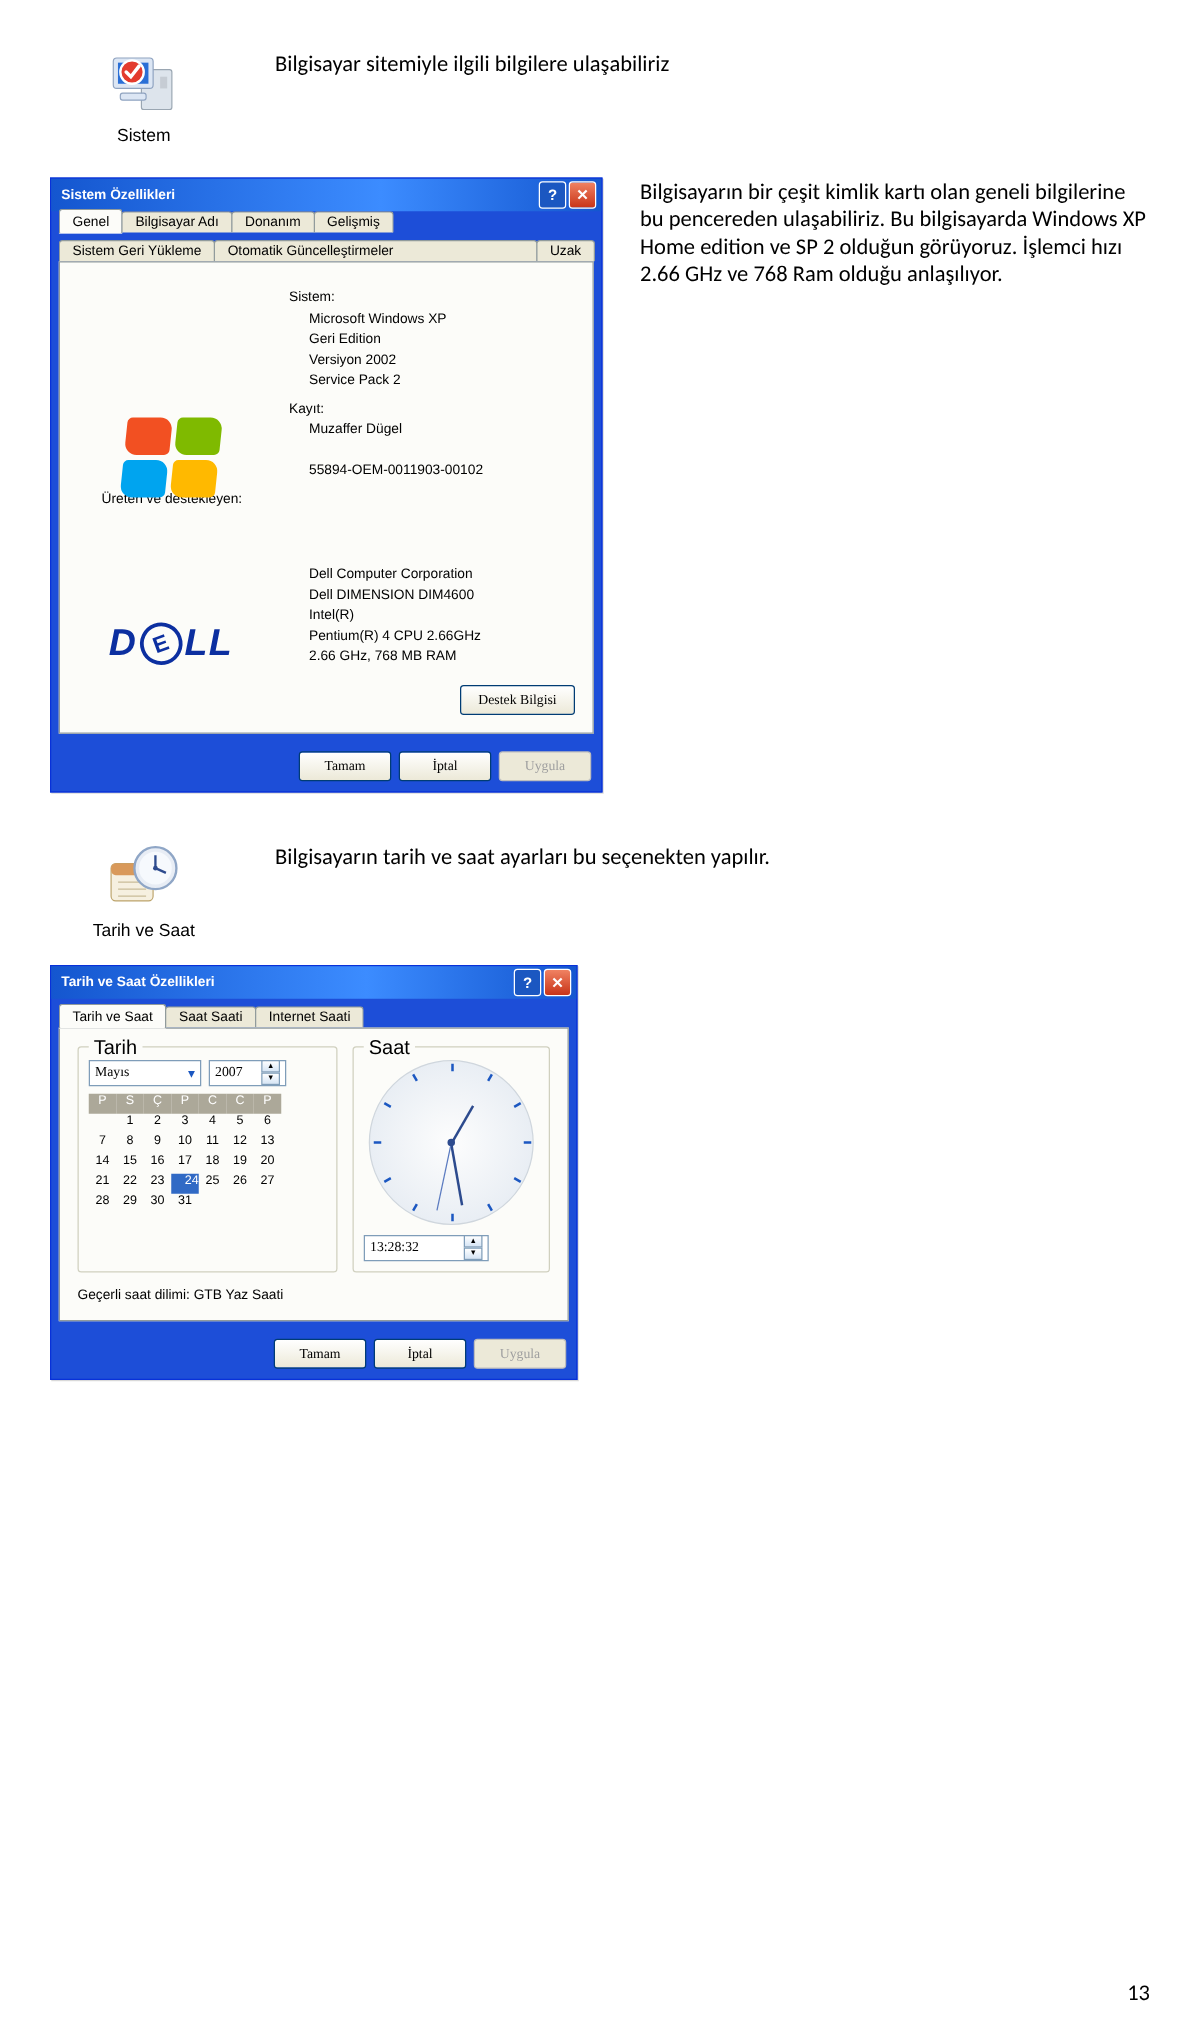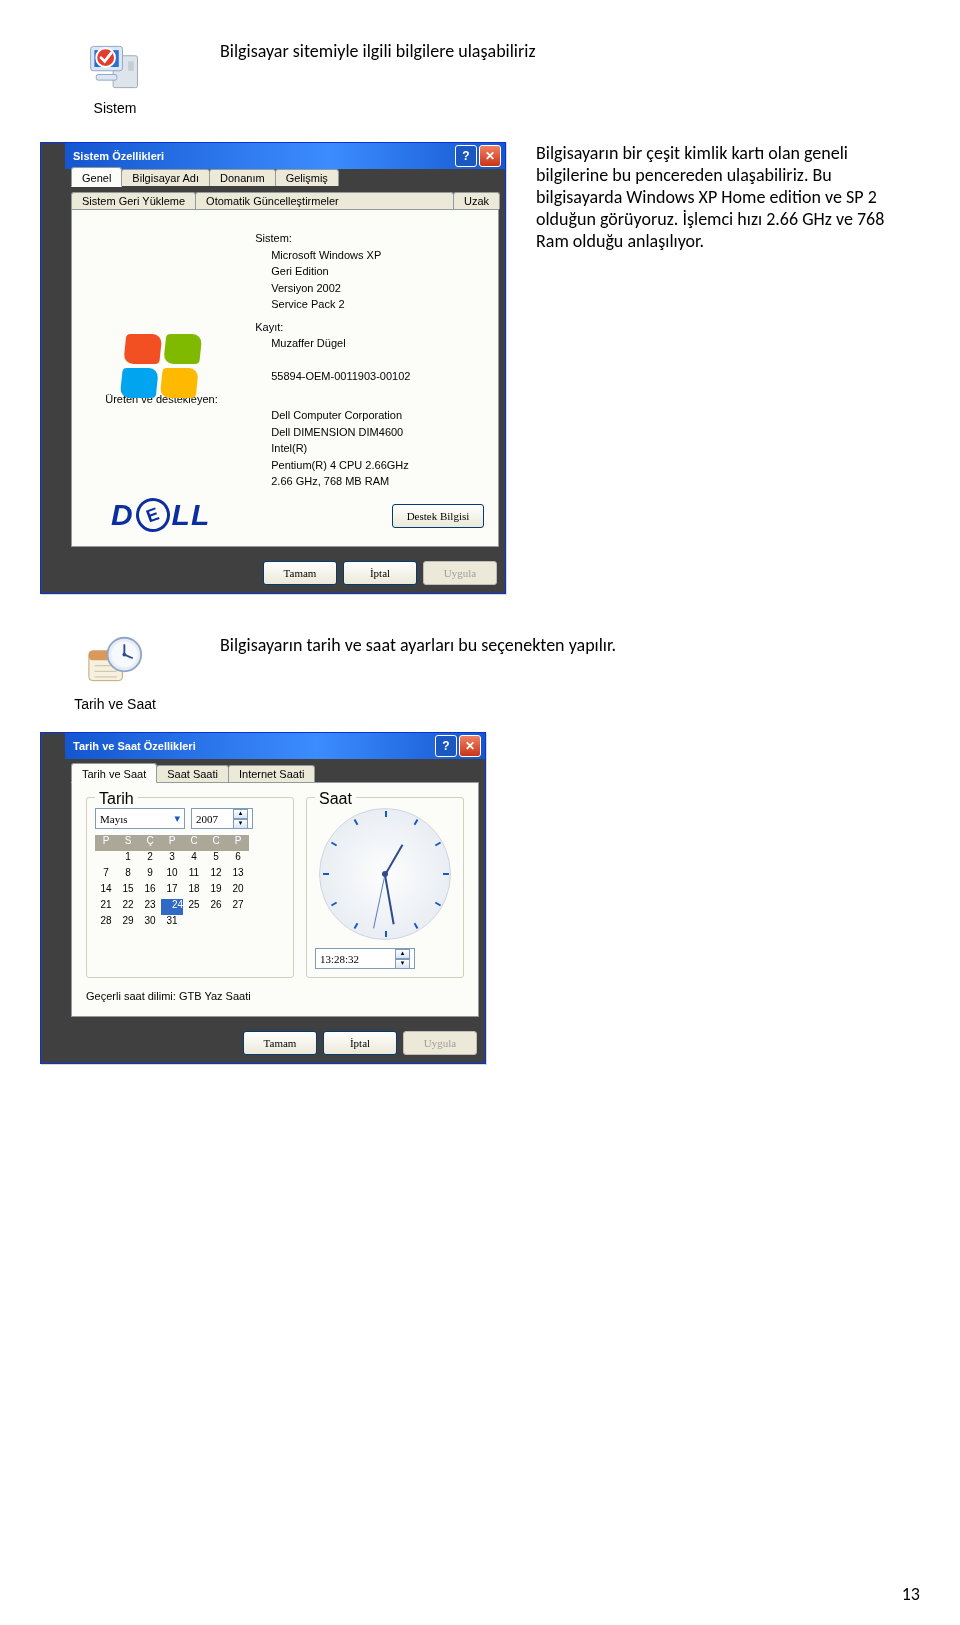--- a/index.html
+++ b/index.html
@@ -22,26 +22,25 @@
   .cp-label {
     text-align: center;
     font-family: Tahoma, sans-serif;
     font-size: 14px;
     margin-top: 6px;
   }
 
   
   .xp-window {
     border: 1px solid #0831d9;
-    background: #404040;
+    background: #1d4ed8;
     font-family: Tahoma, sans-serif;
     font-size: 11px;
     color: #000;
     box-shadow: 1px 1px 0 rgba(0,0,0,.15);
-    padding-left: 24px;
   }
   .xp-titlebar {
     height: 26px;
     background: linear-gradient(#2a6fd6 0%, #1b57c1 45%, #1b57c1 55%, #2a6fd6 100%);
     background: linear-gradient(90deg,#1456cf,#3c8cff 60%,#1456cf);
     color: #fff;
     display: flex; align-items: center;
     padding: 0 4px 0 8px;
     font-weight: bold;
   }
@@ -235,21 +234,21 @@
             </div>
 
           <div class="hdr">Kayıt:</div>
           <div style="padding-left:16px;" id="reg-lines">
               <div>Muzaffer Dügel</div>
               <div>&nbsp;</div>
               <div>55894-OEM-0011903-00102</div>
             </div>
 
           <div class="hdr" style="margin-left:-150px;">Üreten ve destekleyen:</div>
-          <div style="padding-left:16px;" id="mfr-lines">
+          <div style="padding-left:16px;margin-top:44px;" id="mfr-lines">
               <div>Dell Computer Corporation</div>
               <div>Dell DIMENSION DIM4600</div>
               <div>Intel(R)</div>
               <div>Pentium(R) 4 CPU 2.66GHz</div>
               <div>2.66 GHz, 768 MB RAM</div>
             </div>
 
           <div style="text-align:right;margin-top:14px;">
             <div class="xp-btn" style="display:inline-flex;min-width:90px;margin-left:32px;">Destek Bilgisi</div>
           </div>

